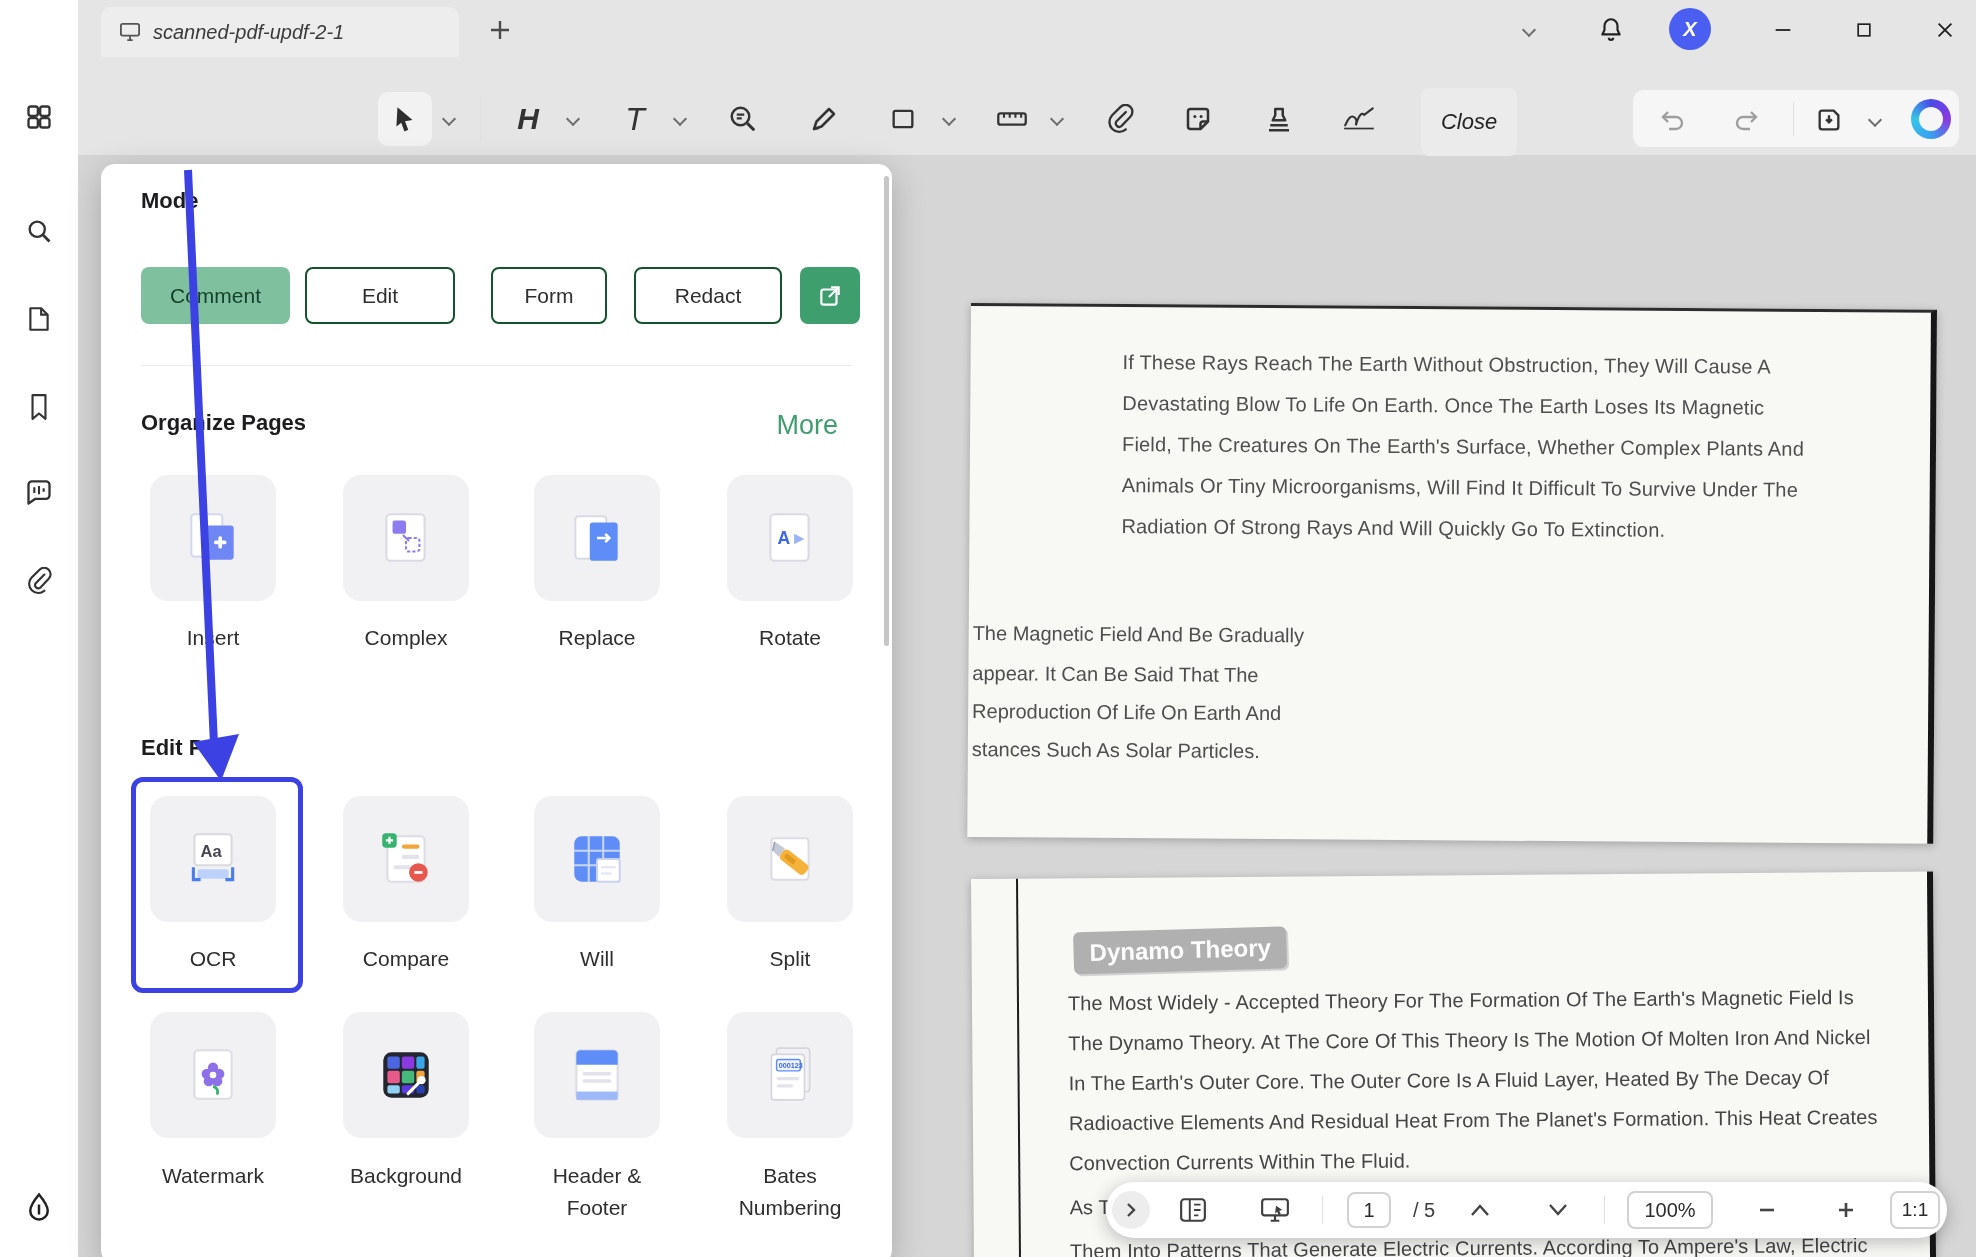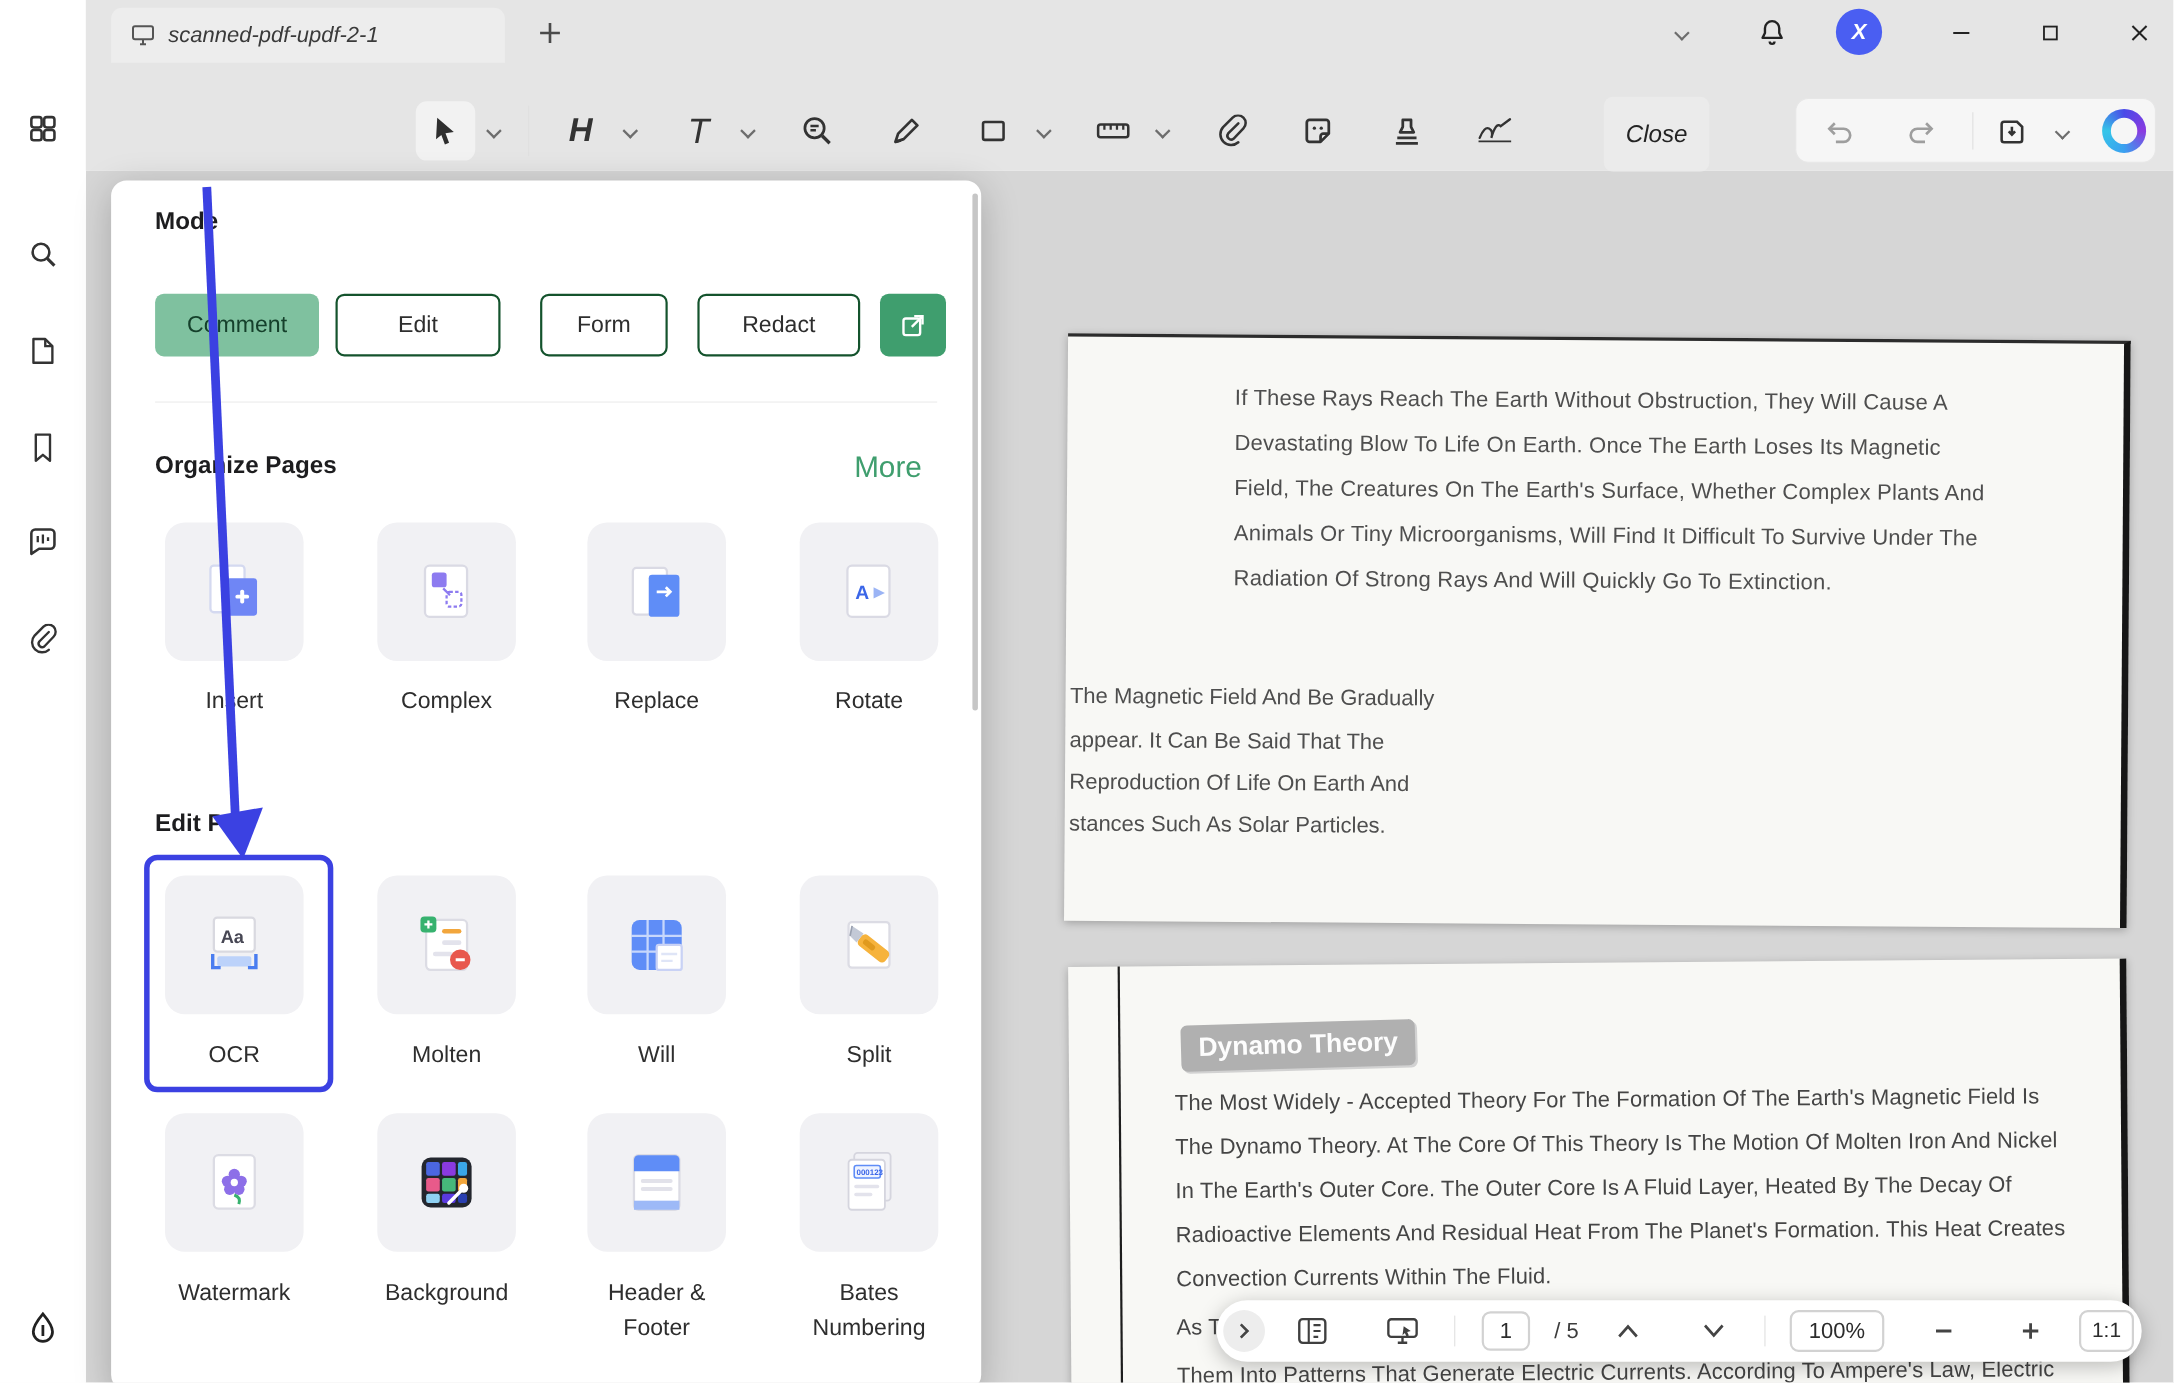--- a/index.html
+++ b/index.html
@@ -31,21 +31,21 @@
   .winbtn { width:30px; height:30px; display:flex; align-items:center; justify-content:center; color:#222; }
   #avatar { left:1669px; top:8px; width:42px; height:42px; border-radius:50%; background:#4a5ef2;
     color:#fff; font-size:20px; font-weight:bold; }
   .toolbtn { position:absolute; top:92px; width:48px; height:54px; display:flex; align-items:center; justify-content:center; color:#333; }
   .chev { width:10px; height:10px; border-right:2px solid #6d6d6d; border-bottom:2px solid #6d6d6d;
     transform:rotate(45deg); display:inline-block; }
   .vdiv { position:absolute; width:1px; background:#e0e0e0; }
   #tools-btn { left:101px; top:86px; width:152px; height:66px; border:5px solid #3b41e2; border-radius:12px;
     background:#fff; display:flex; align-items:center; justify-content:center; gap:10px;
     color:#3f9e6e; font-size:24px; font-weight:bold; }
-  #close-btn { left:1458px; top:88px; width:96px; height:68px; background:#ebebeb; border-radius:8px;
+  #close-btn { left:1421px; top:88px; width:96px; height:68px; background:#ebebeb; border-radius:8px;
     font-size:22px; color:#242424; }
   #right-group { left:1632px; top:89px; width:328px; height:59px; background:#f6f6f6;
     border:1px solid #e7e7e7; border-radius:12px; }
   #logo { position:absolute; left:278px; top:9px; width:40px; height:40px; border-radius:50%;
     background:conic-gradient(#4a4ae8,#8a3ae0,#3aa0f0,#35c5e8,#4a4ae8); }
   #logo::after { content:""; position:absolute; left:8px; top:8px; width:24px; height:24px;
     border-radius:50%; background:#f6f6f6; }
 
   
   #sidebar { left:0; top:0; width:78px; height:1257px; background:#fff; z-index:25; }
@@ -415,21 +415,21 @@
         <rect x="12" y="8" width="36" height="44" rx="4" fill="#fff" stroke="#dcdce4" stroke-width="2"></rect>
         <rect x="7" y="5" width="14" height="14" rx="3.5" fill="#37b26f"></rect>
         <path d="M14 8.5 v7 M10.5 12 h7" stroke="#fff" stroke-width="2"></path>
         <rect x="26" y="16" width="17" height="4" rx="2" fill="#f2a63c"></rect>
         <rect x="26" y="26" width="17" height="4" rx="2" fill="#e3e3ec"></rect>
         <rect x="18" y="36" width="17" height="4" rx="2" fill="#e3e3ec"></rect>
         <circle cx="42" cy="43" r="9" fill="#e8574d"></circle>
         <path d="M38 43 h8" stroke="#fff" stroke-width="2.6"></path>
       </svg>
     </div>
-    <div class="tlabel" style="left:305px;top:779px">Molten</div>
+    <div class="tlabel" style="left:305px;top:779px">Compare</div>
 
     <div class="tile" style="left:433px;top:632px">
       <svg width="62" height="62" viewBox="0 0 60 60">
         <rect x="8" y="8" width="44" height="44" rx="7" fill="#5f8df7"></rect>
         <path d="M8 22 h44 M8 36 h44 M22 8 v44 M36 8 v44" stroke="rgba(255,255,255,.65)" stroke-width="2"></path>
         <rect x="30" y="30" width="22" height="22" rx="2" fill="#fff" stroke="#c9d2f5" stroke-width="2"></rect>
         <path d="M34 38 h14 M34 44 h10" stroke="#dfe5f7" stroke-width="2"></path>
       </svg>
     </div>
     <div class="tlabel" style="left:496px;top:779px">Will</div>

